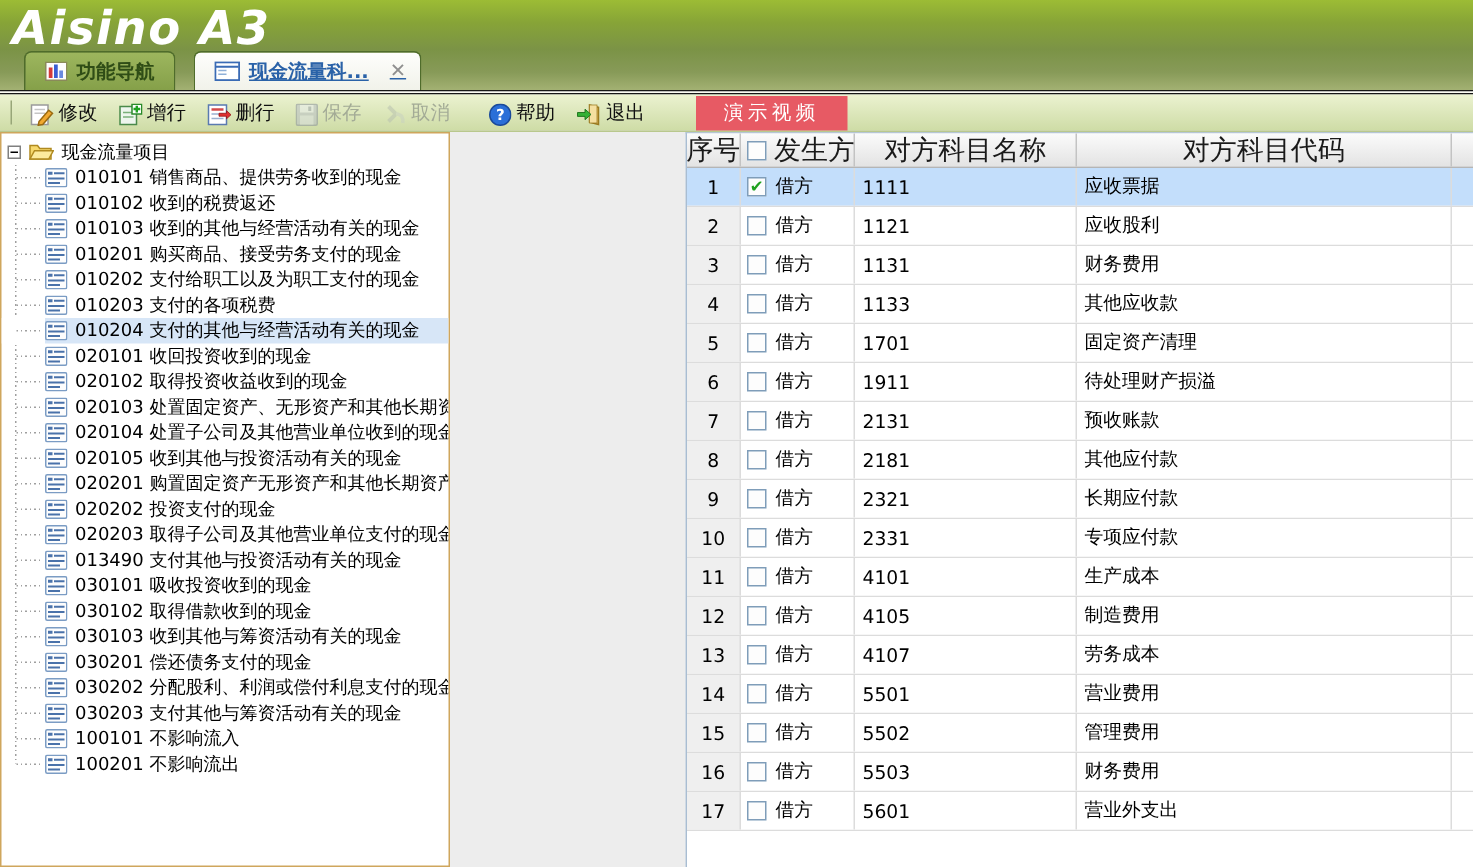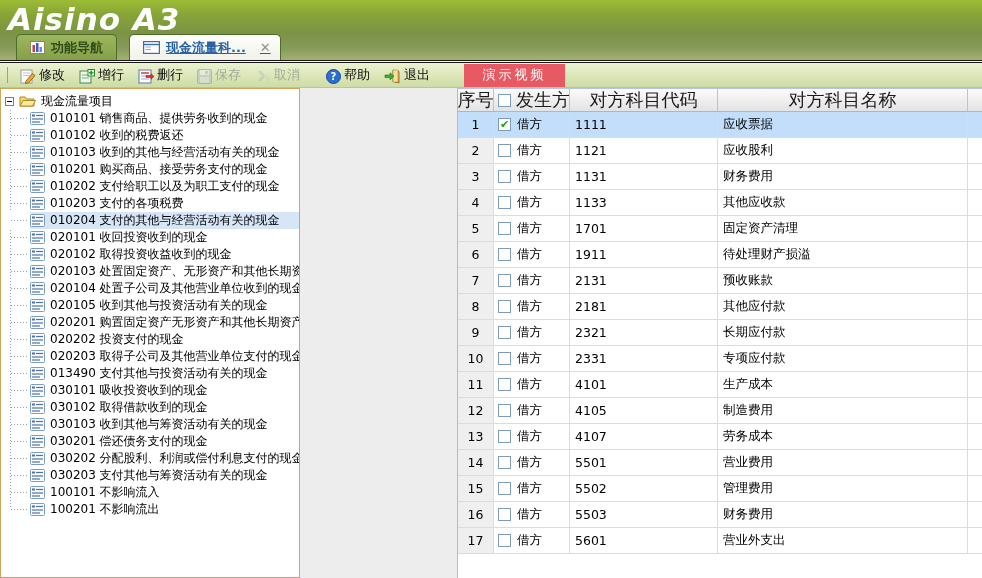--- a/index.html
+++ b/index.html
@@ -504,22 +504,22 @@
 
     <div class="gap-panel"></div>
 
     <div class="table-panel">
       <div class="grid-header">
         <div class="gh-cell">序号</div>
         <div class="gh-cell dir">
           <span class="cb"></span>
           <span>发生方向</span>
         </div>
+        <div class="gh-cell">对方科目名称</div>
         <div class="gh-cell">对方科目代码</div>
-        <div class="gh-cell">对方科目名称</div>
         <div class="gh-cell last"></div>
       </div>
       <div class="grid-body" id="grid-body">
           <div class="grid-row selected">
             <div class="gc no">1</div>
             <div class="gc dir">
               <span class="cb">✔</span>
               <span>借方</span>
             </div>
             <div class="gc">1111</div>

